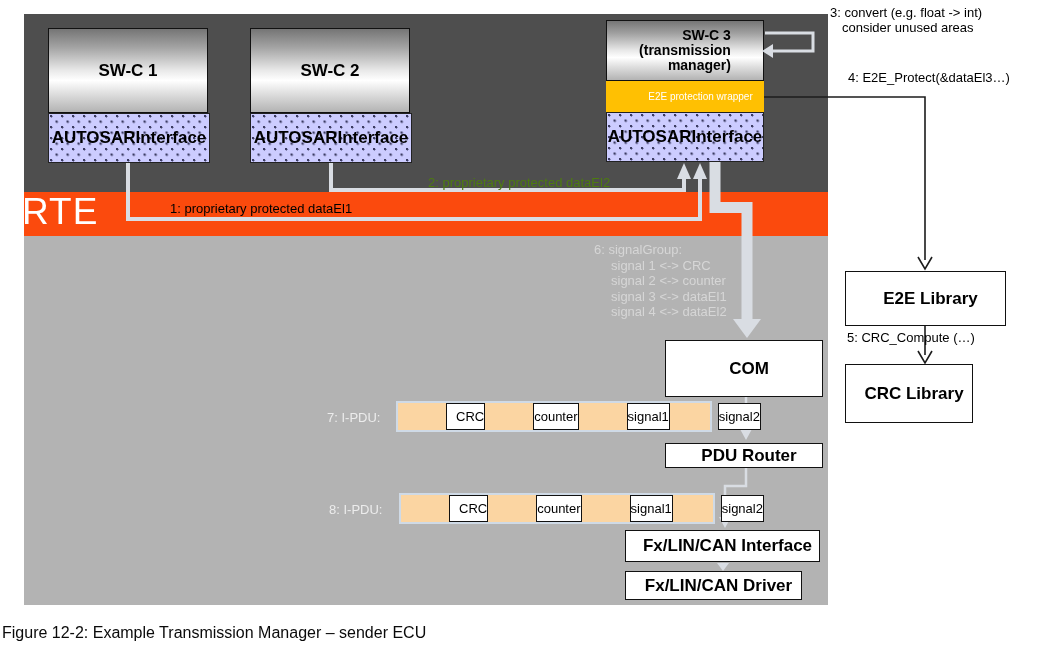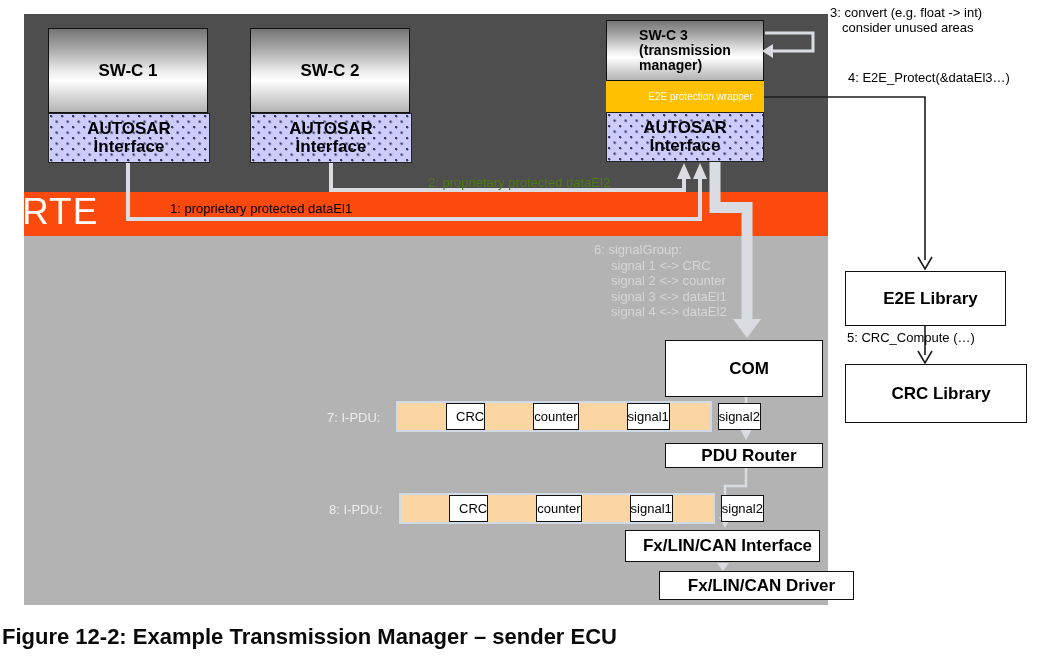--- a/index.html
+++ b/index.html
@@ -24,36 +24,36 @@
   .bg-rte{left:24px;top:192px;width:804px;height:44px;background:var(--rte-orange)}
   .bg-light{left:24px;top:236px;width:804px;height:369px;background:var(--light-gray-bg)}
 
   .rte-label{left:22px;top:191px;font-size:37px;letter-spacing:1px;color:#fff}
 
   
   .swc{
     border:1.6px solid #111;
     background:linear-gradient(to bottom,#757575 0%,#a3a3a3 22%,#e9e9e9 50%,#ffffff 62%,#dedede 78%,#b3b3b3 100%);
     display:flex;align-items:center;justify-content:center;
-    font-weight:bold;font-size:17px;text-align:left;
+    font-weight:bold;font-size:17px;text-align:right;
   }
   .swc1{left:48px;top:28px;width:160px;height:85px}
   .swc2{left:250px;top:28px;width:160px;height:85px}
   .swc3{left:606px;top:20px;width:158px;height:61px;font-size:14px;line-height:15px}
 
   
   .iface{
     border:1.4px solid #222;
     background-color:var(--interface-lavender);
     background-image:
       radial-gradient(circle at 2.2px 2.2px,#3c3c62 1.15px,transparent 1.5px),
       radial-gradient(circle at 2.2px 2.2px,#3c3c62 1.15px,transparent 1.5px);
     background-size:11px 11px,11px 11px;
     background-position:0 0,5.5px 5.5px;
-    display:flex;flex-direction:column;align-items:center;justify-content:center;
+    display:flex;align-items:center;justify-content:center;
     font-weight:bold;font-size:17px;line-height:18px;text-align:center;
   }
   .iface1{left:48px;top:113px;width:162px;height:50px}
   .iface2{left:250px;top:113px;width:162px;height:50px}
   .iface3{left:606px;top:112px;width:158px;height:50px}
 
   .wrapper{
     left:606px;top:81px;width:158px;height:31px;background:var(--wrapper-gold);
     display:flex;align-items:center;justify-content:center;
     color:#fff;font-size:10px;padding-left:31px;
@@ -61,23 +61,23 @@
 
   
   .wbox{
     background:#fff;border:1.8px solid #111;
     display:flex;align-items:center;justify-content:center;
     font-weight:bold;font-size:17px;text-align:center;padding-left:10px;
   }
   .com{left:665px;top:340px;width:158px;height:57px}
   .pdur{left:665px;top:443px;width:158px;height:25px}
   .fxif{left:625px;top:530px;width:195px;height:32px}
-  .fxdr{left:659px;top:571px;width:195px;height:29px}
+  .fxdr{left:625px;top:571px;width:177px;height:29px}
   .e2elib{left:845px;top:271px;width:161px;height:55px}
-  .crclib{left:845px;top:364px;width:182px;height:59px}
+  .crclib{left:845px;top:364px;width:128px;height:59px}
 
   
   .note{font-size:13px;line-height:15px;color:#000;white-space:nowrap}
   .note3{left:830px;top:5px}
   .note3 .ind{margin-left:12px}
   .note4{left:848px;top:70px}
   .note5{left:847px;top:330px}
   .note1{left:170px;top:201px;color:#000}
   .note2{left:428px;top:175px;color:#4d7c0f}
   .note6{left:594px;top:242px;color:#d6d6d6;font-size:13px;line-height:15.5px;white-space:nowrap}
@@ -99,21 +99,21 @@
   .ipdu-bar .spacer{width:24px}
   .cell{
     background:#fff;border:1.6px solid #111;
     font-size:13px;display:flex;align-items:center;justify-content:center;margin-left:48px;
   }
   .c-crc{width:86px;justify-content:flex-start;padding-left:9px}
   .c-counter{width:57px}
   .c-sig1{width:61px}
   .c-sig2{width:51px}
 
-  .caption{left:2px;top:624px;font-weight:bold;font-size:22px;color:#0a0a0a;white-space:nowrap}
+  .caption{left:2px;top:624px;font-weight:normal;font-size:16px;color:#0a0a0a;white-space:nowrap}
 
   svg.overlay{left:0;top:0;width:1042px;height:659px;pointer-events:none}
   .lg{stroke:var(--connector-light);fill:none}
   .lgf{fill:var(--connector-light);stroke:none}
   .blk{stroke:#1c1c1c;fill:none;stroke-width:1.6}
 </style>
 </head>
 <body>
 
 <div class="abs bg-dark"></div>

